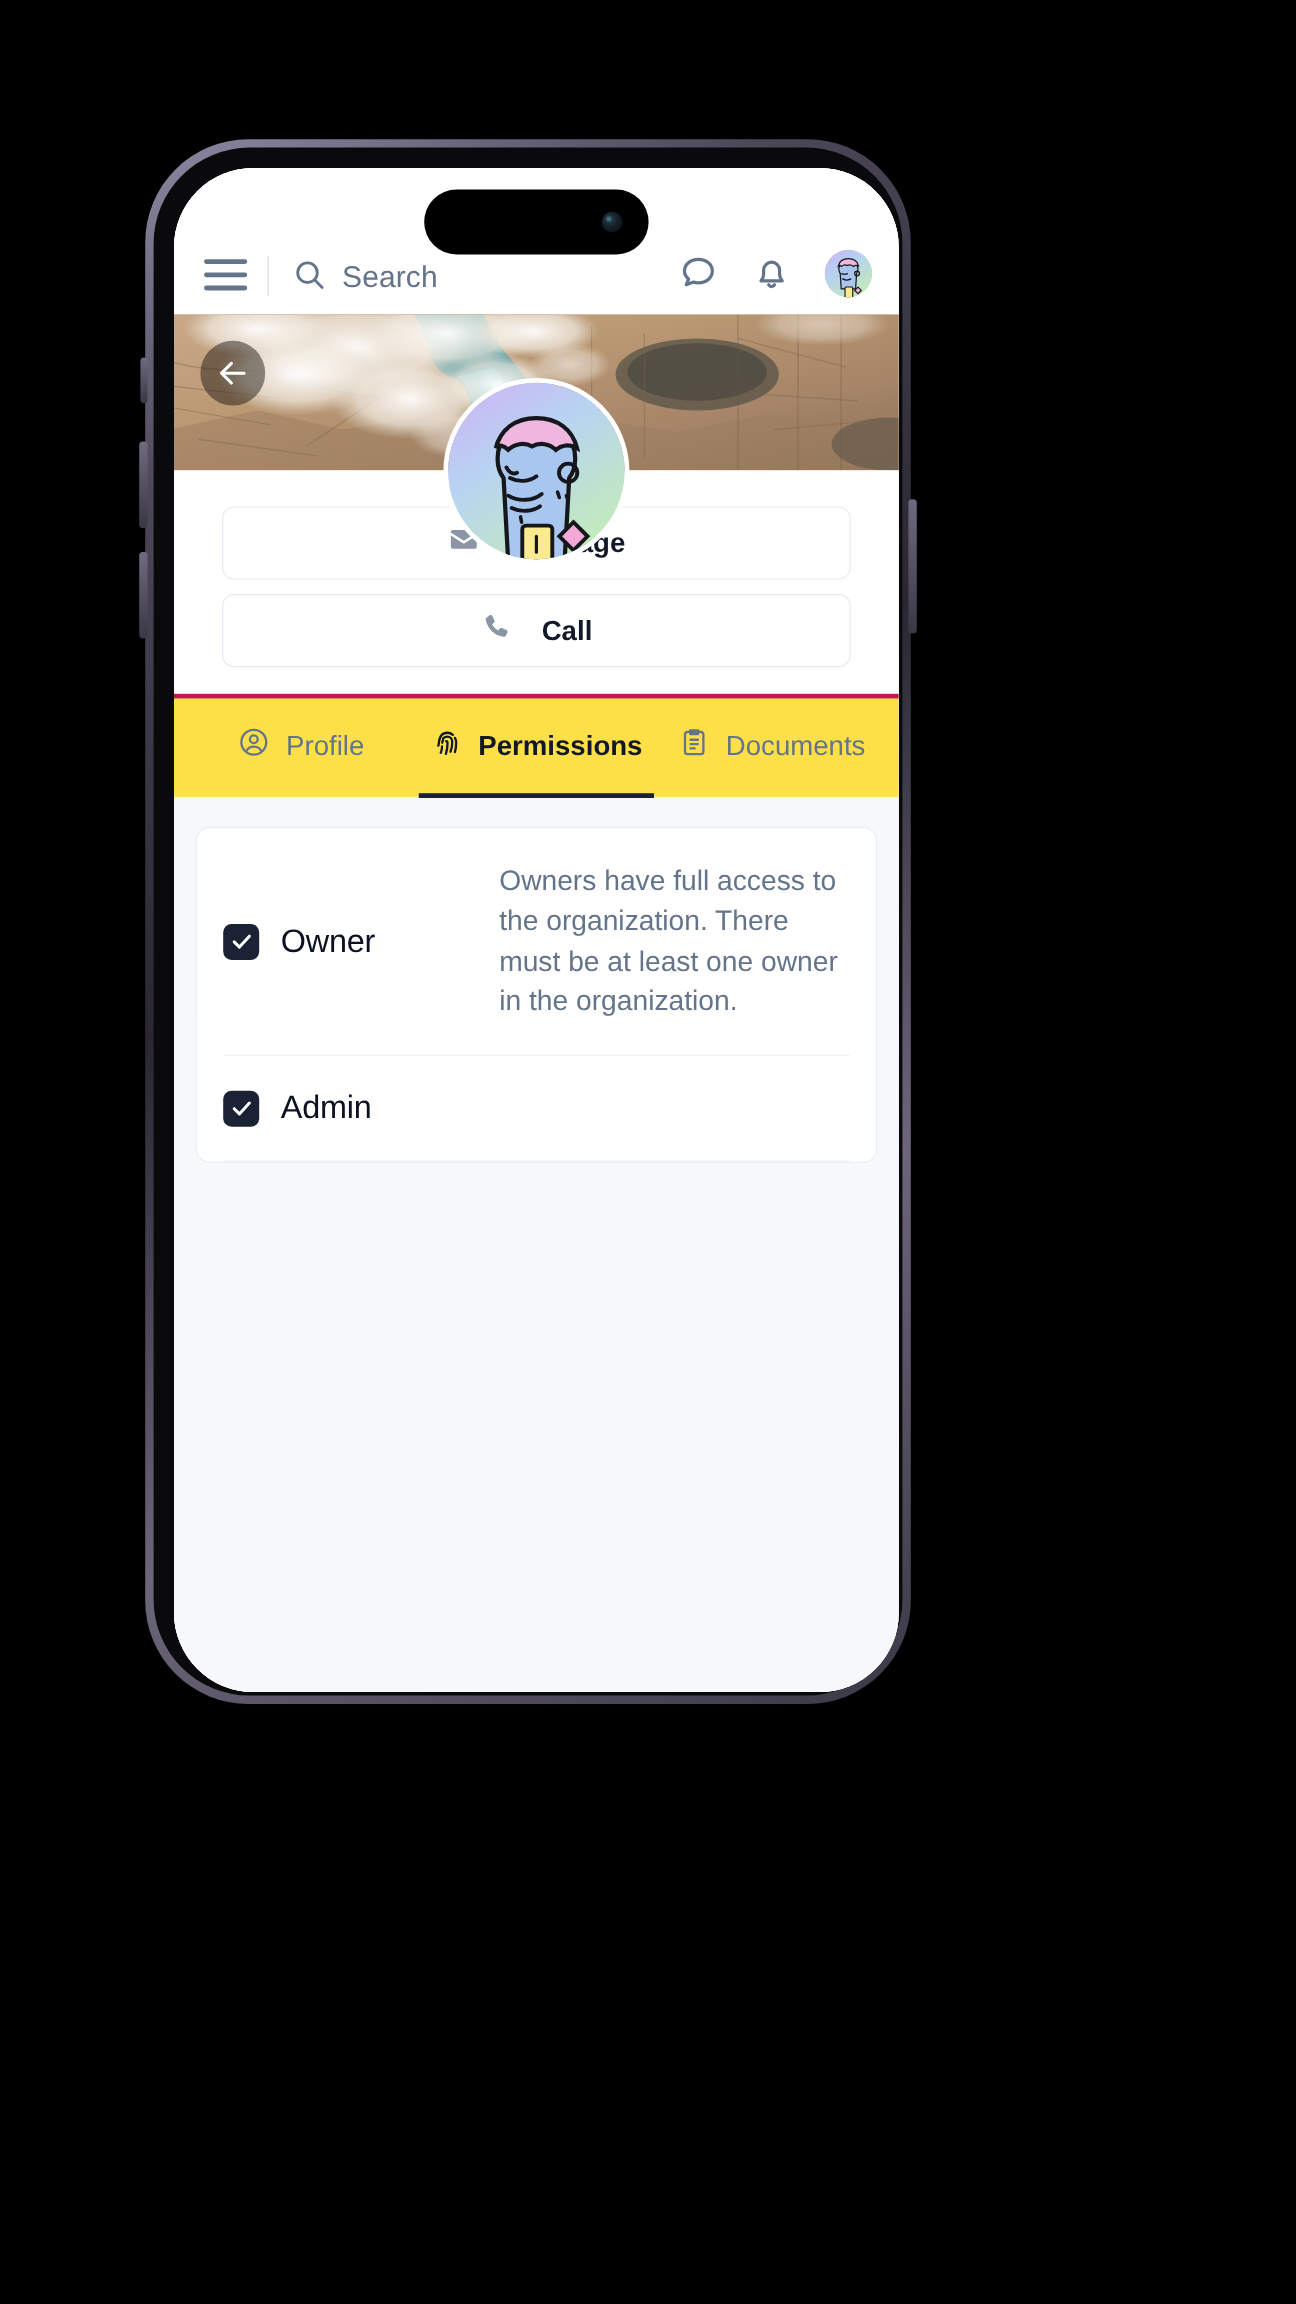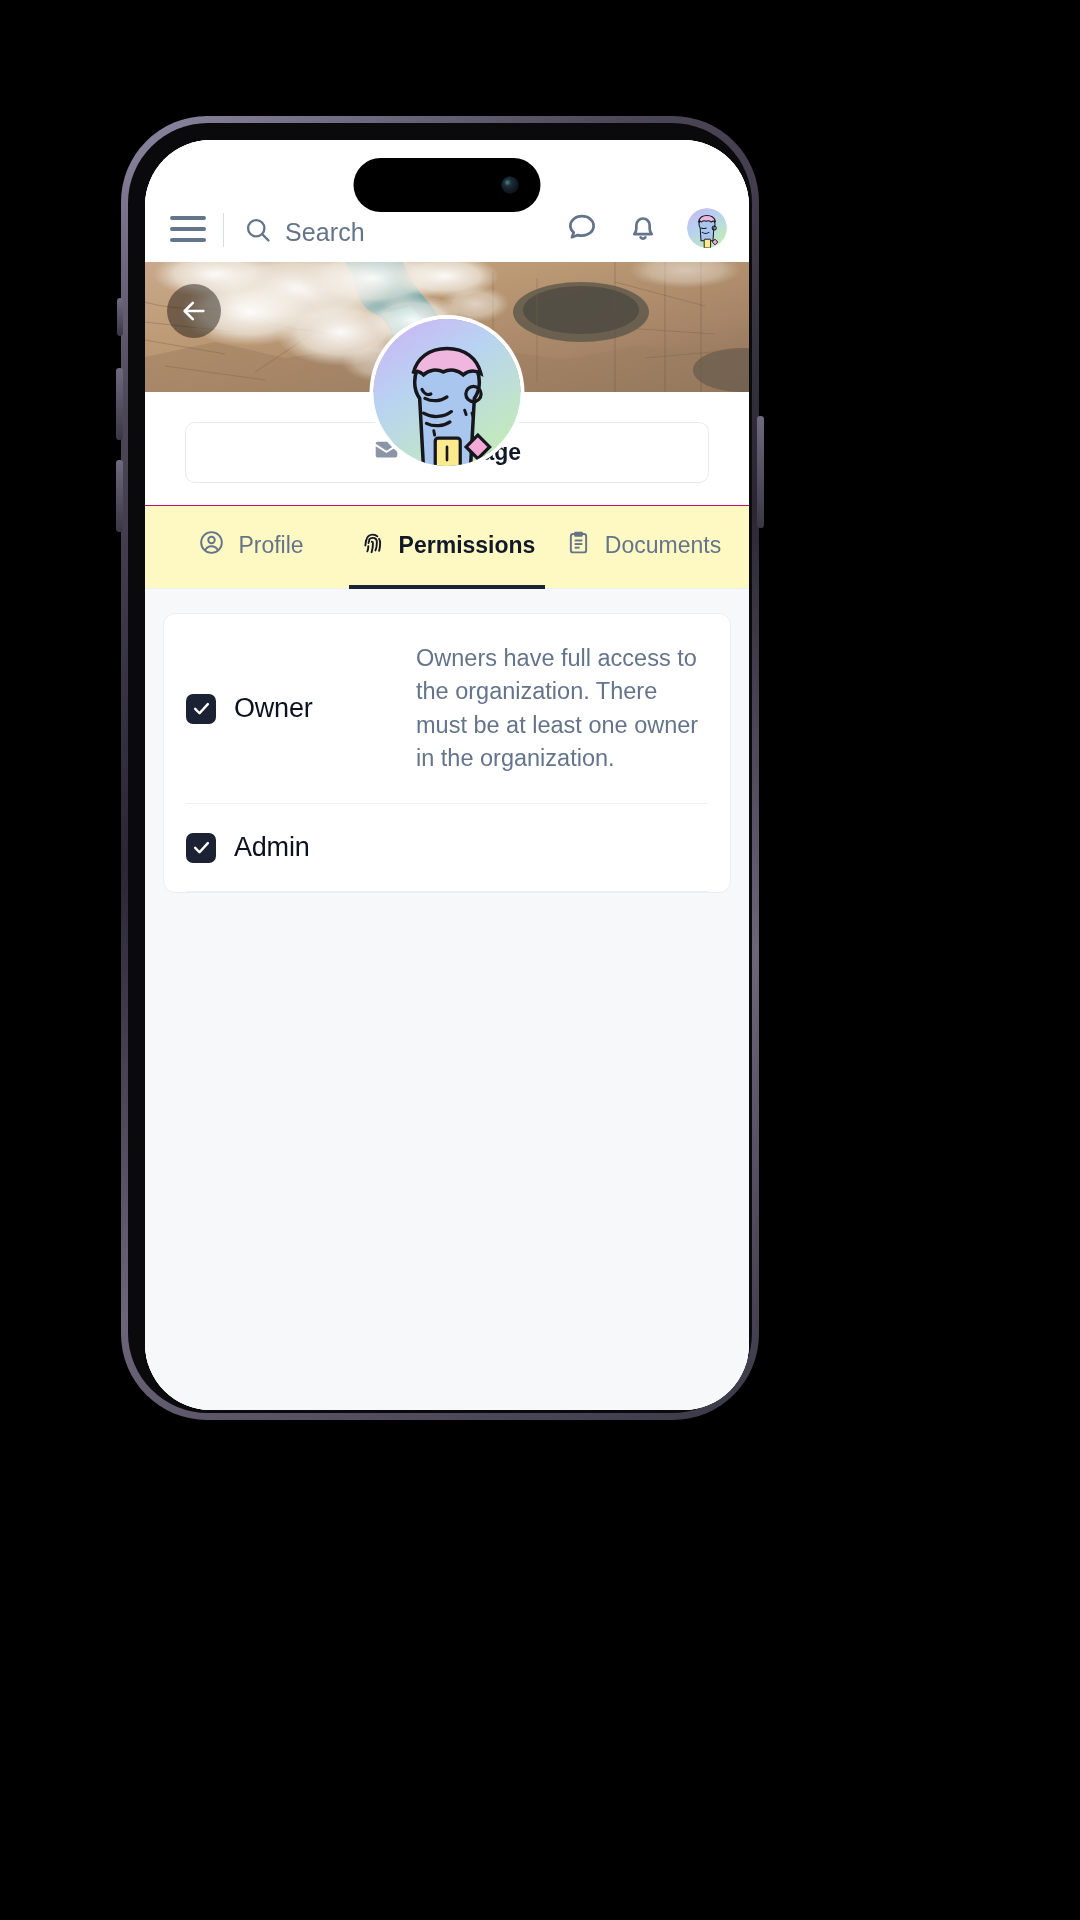--- a/index.html
+++ b/index.html
@@ -235,23 +235,23 @@
     gap: 24px;
     cursor: pointer;
     font-size: 23px;
     font-weight: bold;
     color: #111827;
   }
 
   
   .tabs {
     display: flex;
-    border-top: 1px solid #be185d;
+    border-top: 4px solid #be185d;
     border-bottom: 1px solid #eceff3;
-    background: #fef9c3;
+    background: #fde047;
     padding: 0 8px;
   }
   .tab {
     flex: 1;
     height: 83px;
     display: flex;
     align-items: center;
     justify-content: center;
     gap: 13px;
     cursor: pointer;
@@ -474,20 +474,28 @@
             <div class="action-btns">
               <div class="action-btn">
                 <span>
                   <svg width="27" height="27" viewBox="0 0 24 24" fill="#8b95a5">
                     <path d="M2.4 6.6c0-.9.7-1.6 1.6-1.6h16c.9 0 1.6.7 1.6 1.6v.3L12 13 2.4 6.9z"></path>
                     <path d="M2.4 9.1v8.3c0 .9.7 1.6 1.6 1.6h16c.9 0 1.6-.7 1.6-1.6V9.1L12 15.2z"></path>
                   </svg>
                 </span>
                 <span>Message</span>
               </div>
+              <div class="action-btn">
+                <span>
+                  <svg width="27" height="27" viewBox="0 0 24 24" fill="#8b95a5">
+                    <path d="M7.4 3.2c.7-.3 1.5 0 1.8.7l1.5 3.3c.3.7.1 1.5-.5 1.9l-1.2.9c.9 2 2.5 3.6 4.5 4.5l.9-1.2c.5-.6 1.3-.8 1.9-.5l3.3 1.5c.7.3 1 1.1.7 1.8l-.9 2c-.3.8-1.1 1.2-1.9 1.1C10.7 18.4 5.6 13.3 4.2 6.6c-.1-.8.3-1.6 1.1-1.9z"></path>
+                  </svg>
+                </span>
+                <span>Call</span>
+              </div>
             </div>
           </div>
 
           <div class="tabs">
             <div class="tab">
               <span>
                 <svg width="27" height="27" viewBox="0 0 24 24" fill="none" stroke="#64748b" stroke-width="1.7">
                   <circle cx="12" cy="12" r="9.2"></circle>
                   <circle cx="12" cy="9.8" r="2.9"></circle>
                   <path d="M6.3 19c1-2.4 3.1-3.7 5.7-3.7s4.7 1.3 5.7 3.7"></path>

